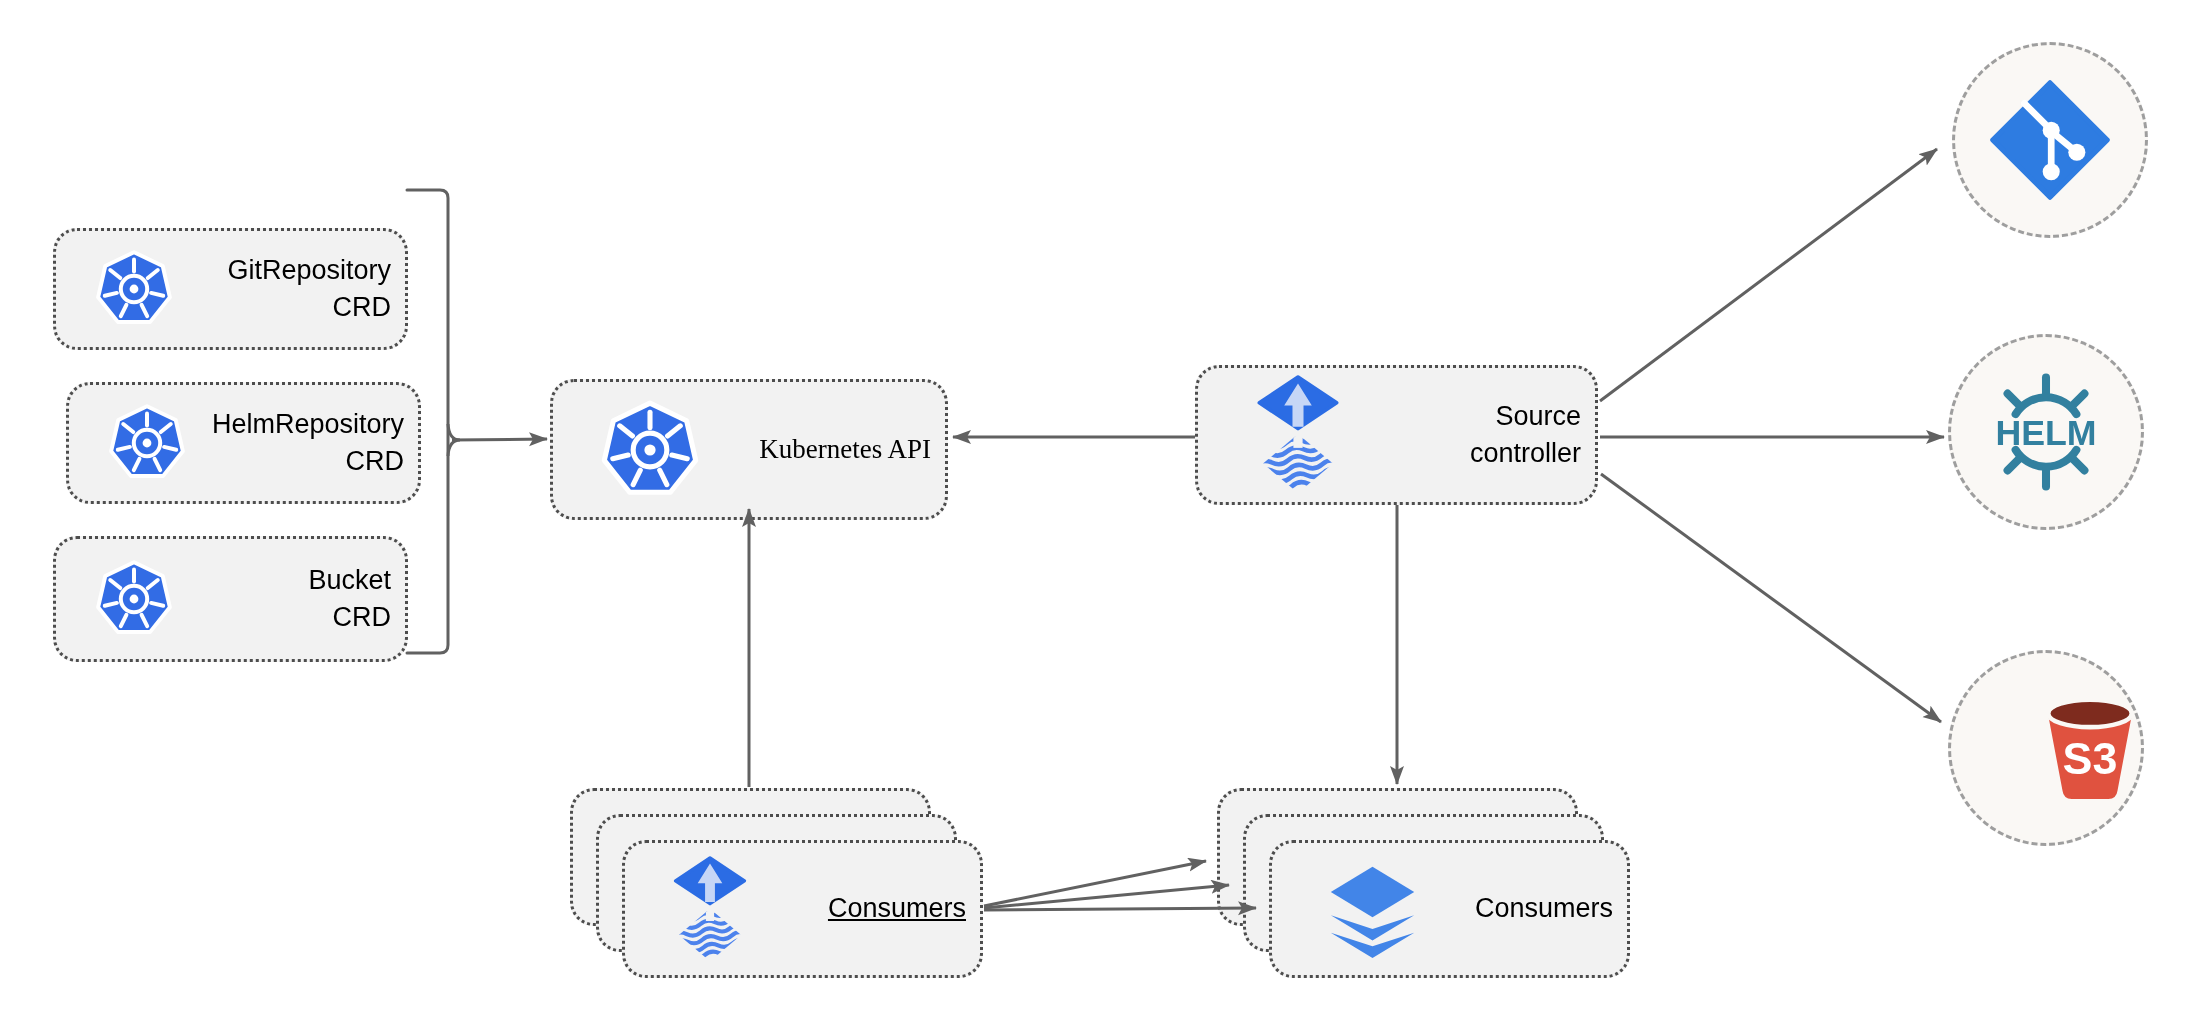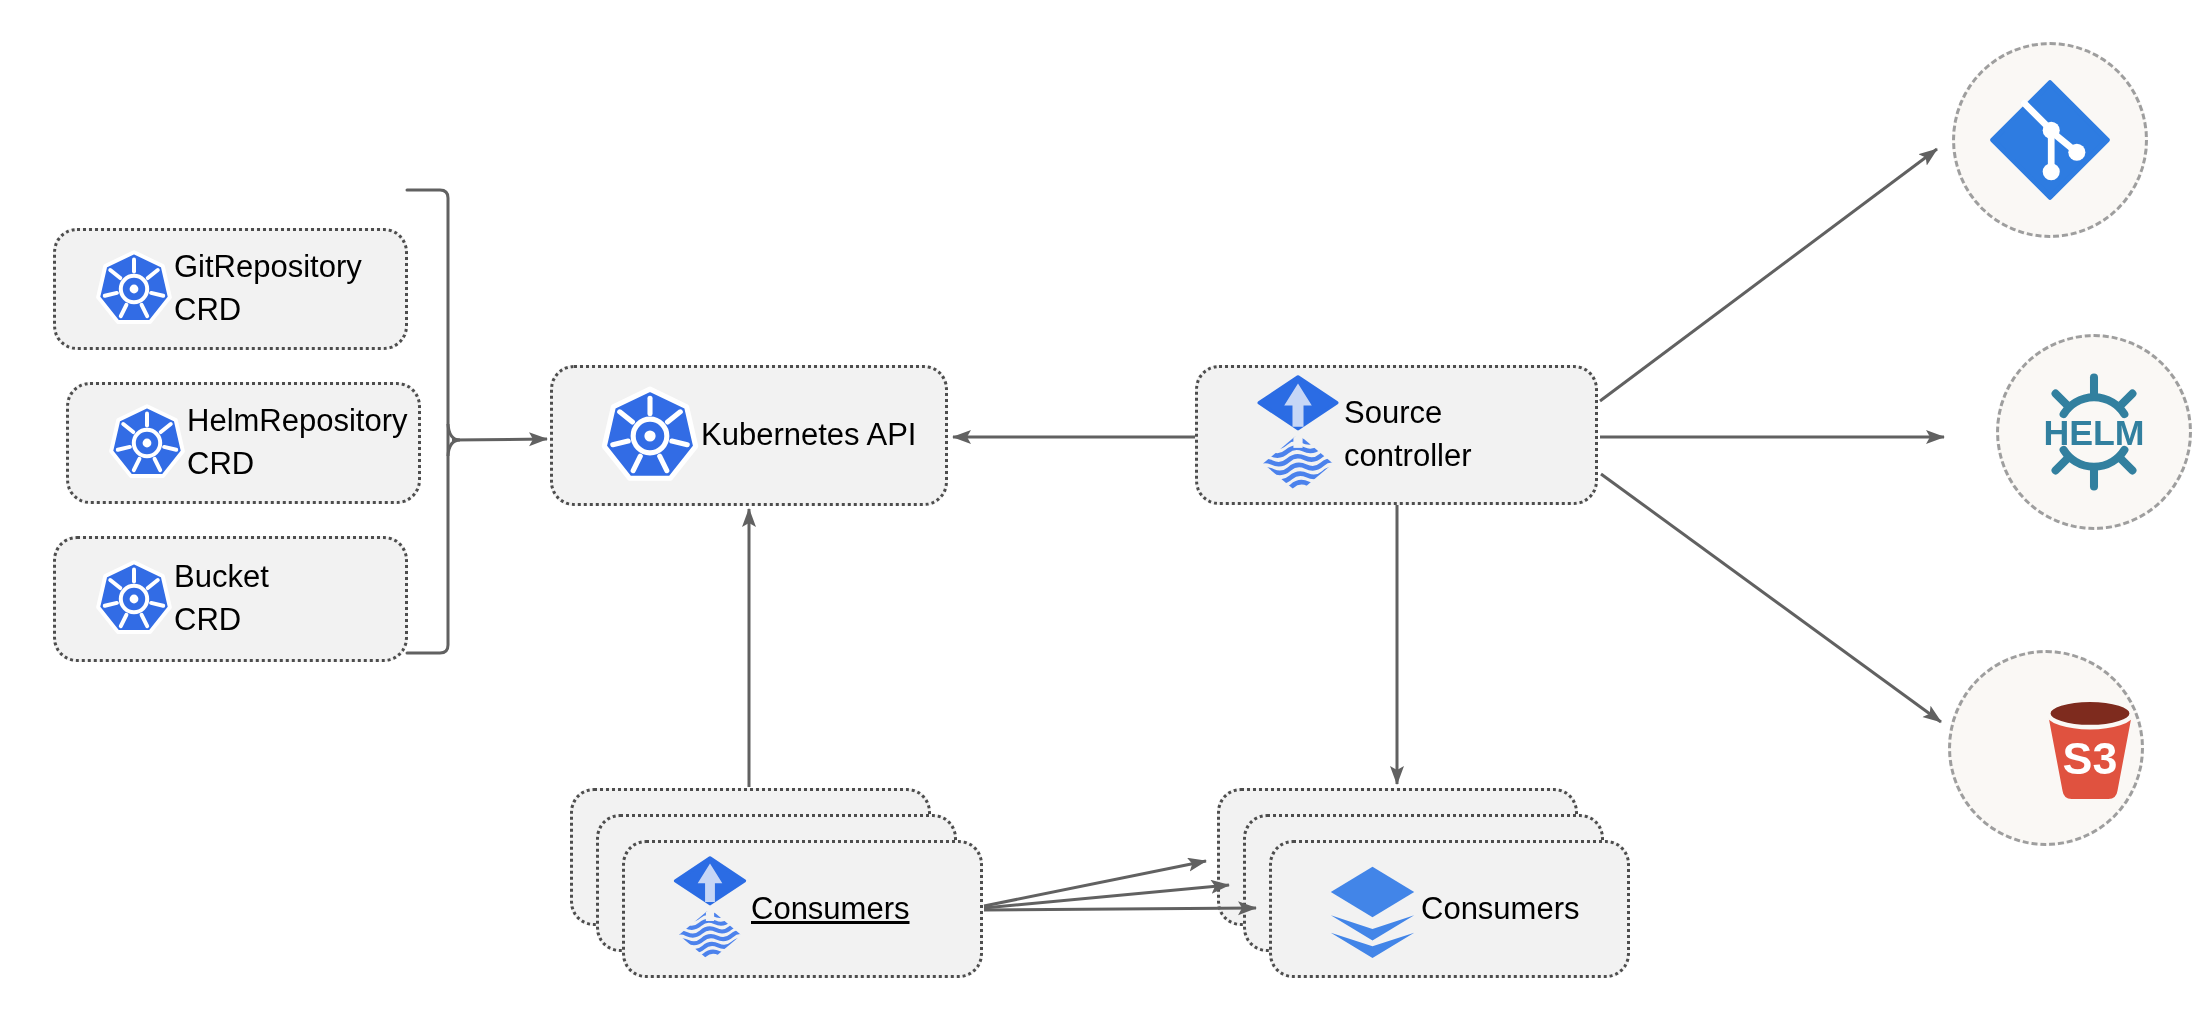--- a/index.html
+++ b/index.html
@@ -6,21 +6,21 @@
   .canvas {
     position:relative; width:2196px; height:1030px; background:#ffffff;
     font-family:"Liberation Sans", sans-serif; overflow:hidden;
   }
   .node {
     position:absolute; box-sizing:border-box;
     background:#F2F2F2; border:3px dotted #4D4D4D; border-radius:24px;
     display:flex; align-items:center;
   }
   .node .label {
-    flex:1; text-align:left; color:#000000; font-size:31px;
+    flex:1; text-align:right; color:#000000; font-size:27px;
     line-height:1.38; white-space:pre-line; padding-right:14px;
   }
   .icon { flex:0 0 auto; }
   .stack-layer {
     position:absolute; box-sizing:border-box;
     background:#F2F2F2; border:3px dotted #4D4D4D; border-radius:24px;
   }
   .endpoint {
     position:absolute; width:196px; height:196px; box-sizing:border-box;
     background:#FAF8F5; border:3px dashed #9E9E9E; border-radius:50%;
@@ -97,21 +97,21 @@
   </div>
 
   <div class="node" style="left:53px; top:536px; width:355px; height:126px; padding-left:38px;">
     <svg class="icon" width="80" height="80" viewBox="0 0 100 100">
         <use href="#sym-k8s"></use>
       </svg>
     <div class="label">Bucket
 CRD</div>
   </div>
 
-  <div class="node" style="left:550px; top:365px; width:398px; height:141px; padding-left:46px;">
+  <div class="node" style="left:550px; top:379px; width:398px; height:141px; padding-left:46px;font-family:Liberation Serif, serif;">
     <svg class="icon" width="102" height="102" viewBox="0 0 100 100">
         <use href="#sym-k8s"></use>
       </svg>
     <div class="label">Kubernetes API</div>
   </div>
 
   <div class="node" style="left:1195px; top:365px; width:403px; height:140px; padding-left:54px;">
     <svg class="icon" width="92" height="120" viewBox="0 0 100 130">
         <use href="#sym-flux"></use>
       </svg>
@@ -144,21 +144,21 @@
         <line x1="29" y1="20" x2="46" y2="37"></line>
         <line x1="51" y1="48" x2="51" y2="69"></line>
         <line x1="56" y1="47" x2="67" y2="56"></line>
       </g>
       <circle cx="51" cy="42" r="7" fill="#FFFFFF"></circle>
       <circle cx="51" cy="76" r="7" fill="#FFFFFF"></circle>
       <circle cx="72" cy="60" r="7" fill="#FFFFFF"></circle>
     </svg>
   </div>
 
-  <div class="endpoint" style="left:1996px; top:334px;">
+  <div class="endpoint" style="left:1948px; top:334px;">
     <svg width="134" height="134" viewBox="0 0 150 150">
       <g stroke="#32809F" stroke-width="9" stroke-linecap="round" fill="none">
         <path d="M41 55 A 40 40 0 0 1 109 55"></path>
         <path d="M109 95 A 40 40 0 0 1 41 95"></path>
         <line x1="75" y1="33" x2="75" y2="14"></line>
         <line x1="46" y1="46" x2="32" y2="32"></line>
         <line x1="104" y1="46" x2="118" y2="32"></line>
         <line x1="75" y1="117" x2="75" y2="136"></line>
         <line x1="46" y1="104" x2="32" y2="118"></line>
         <line x1="104" y1="104" x2="118" y2="118"></line>

